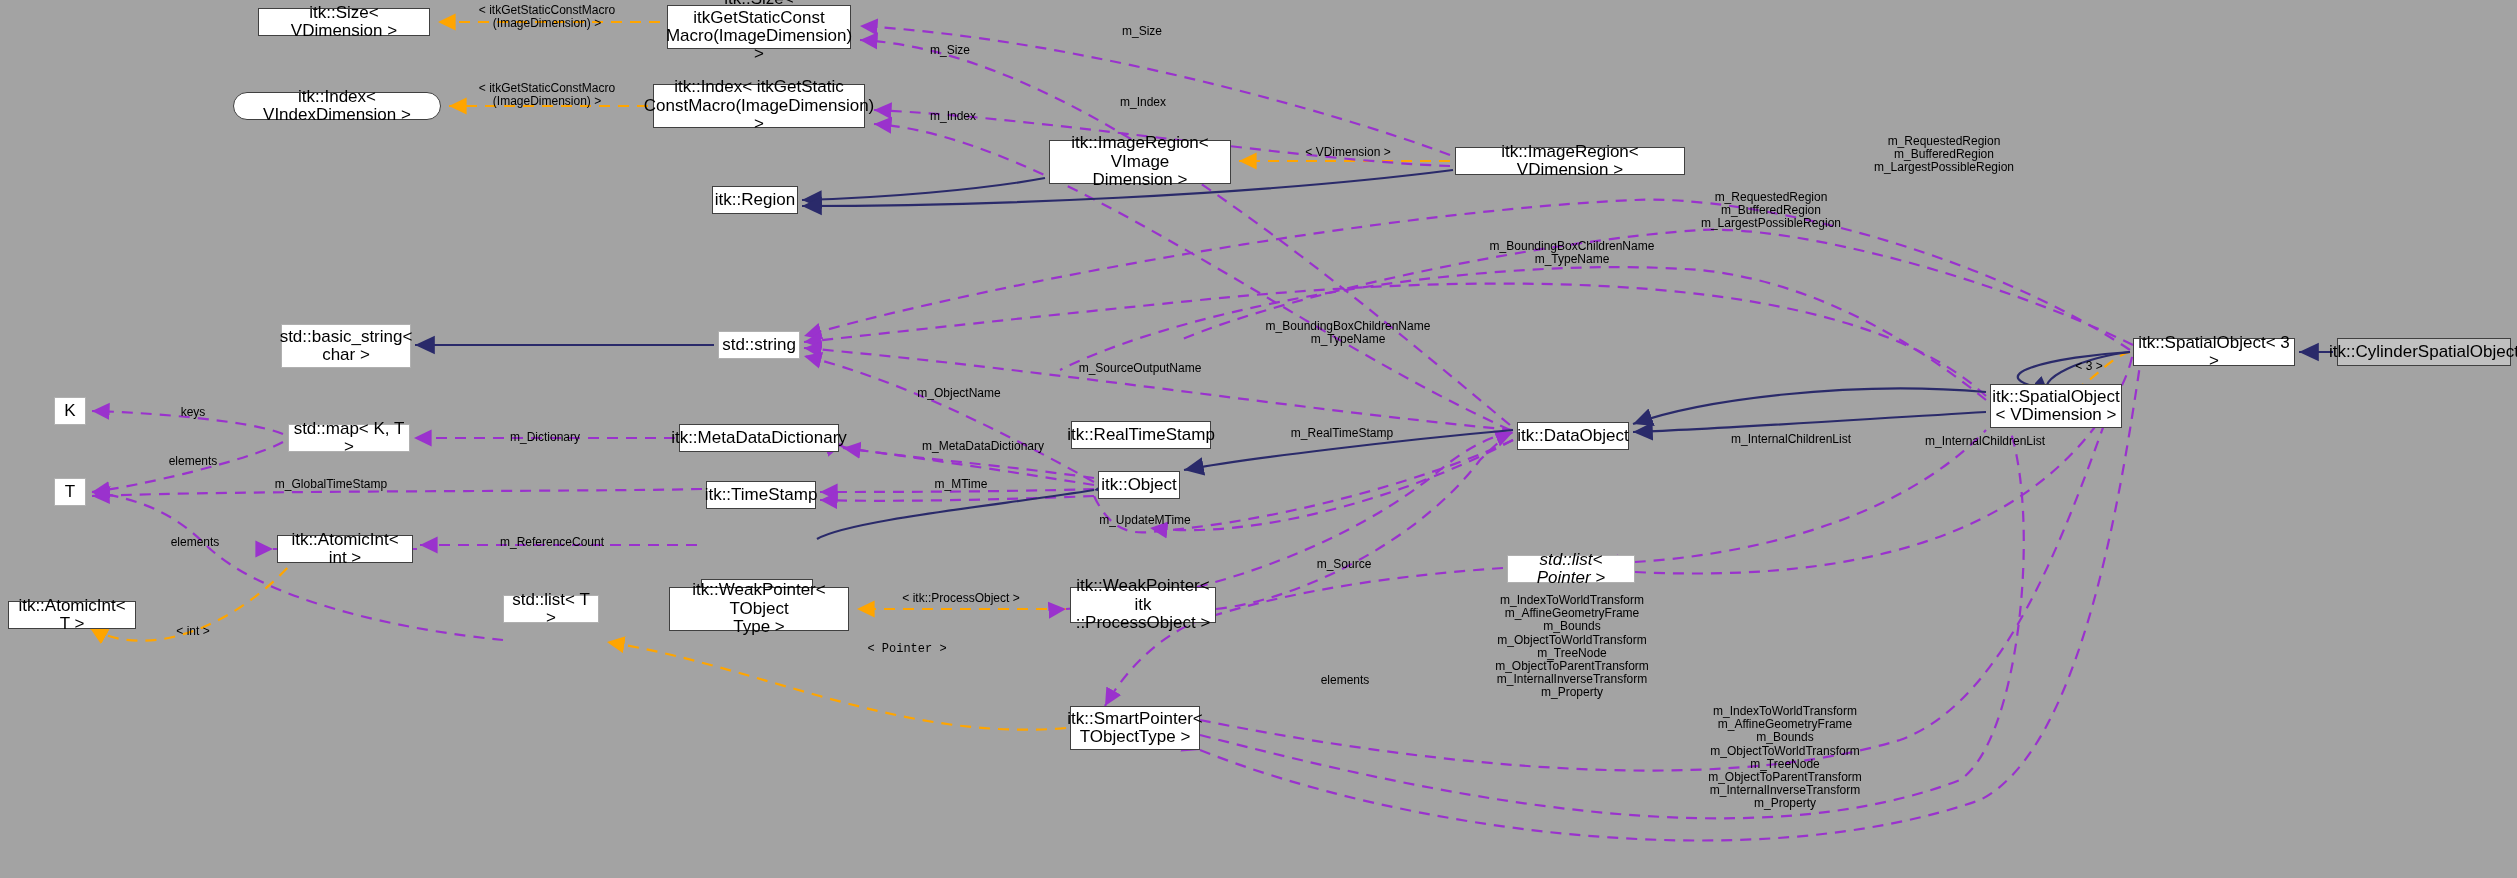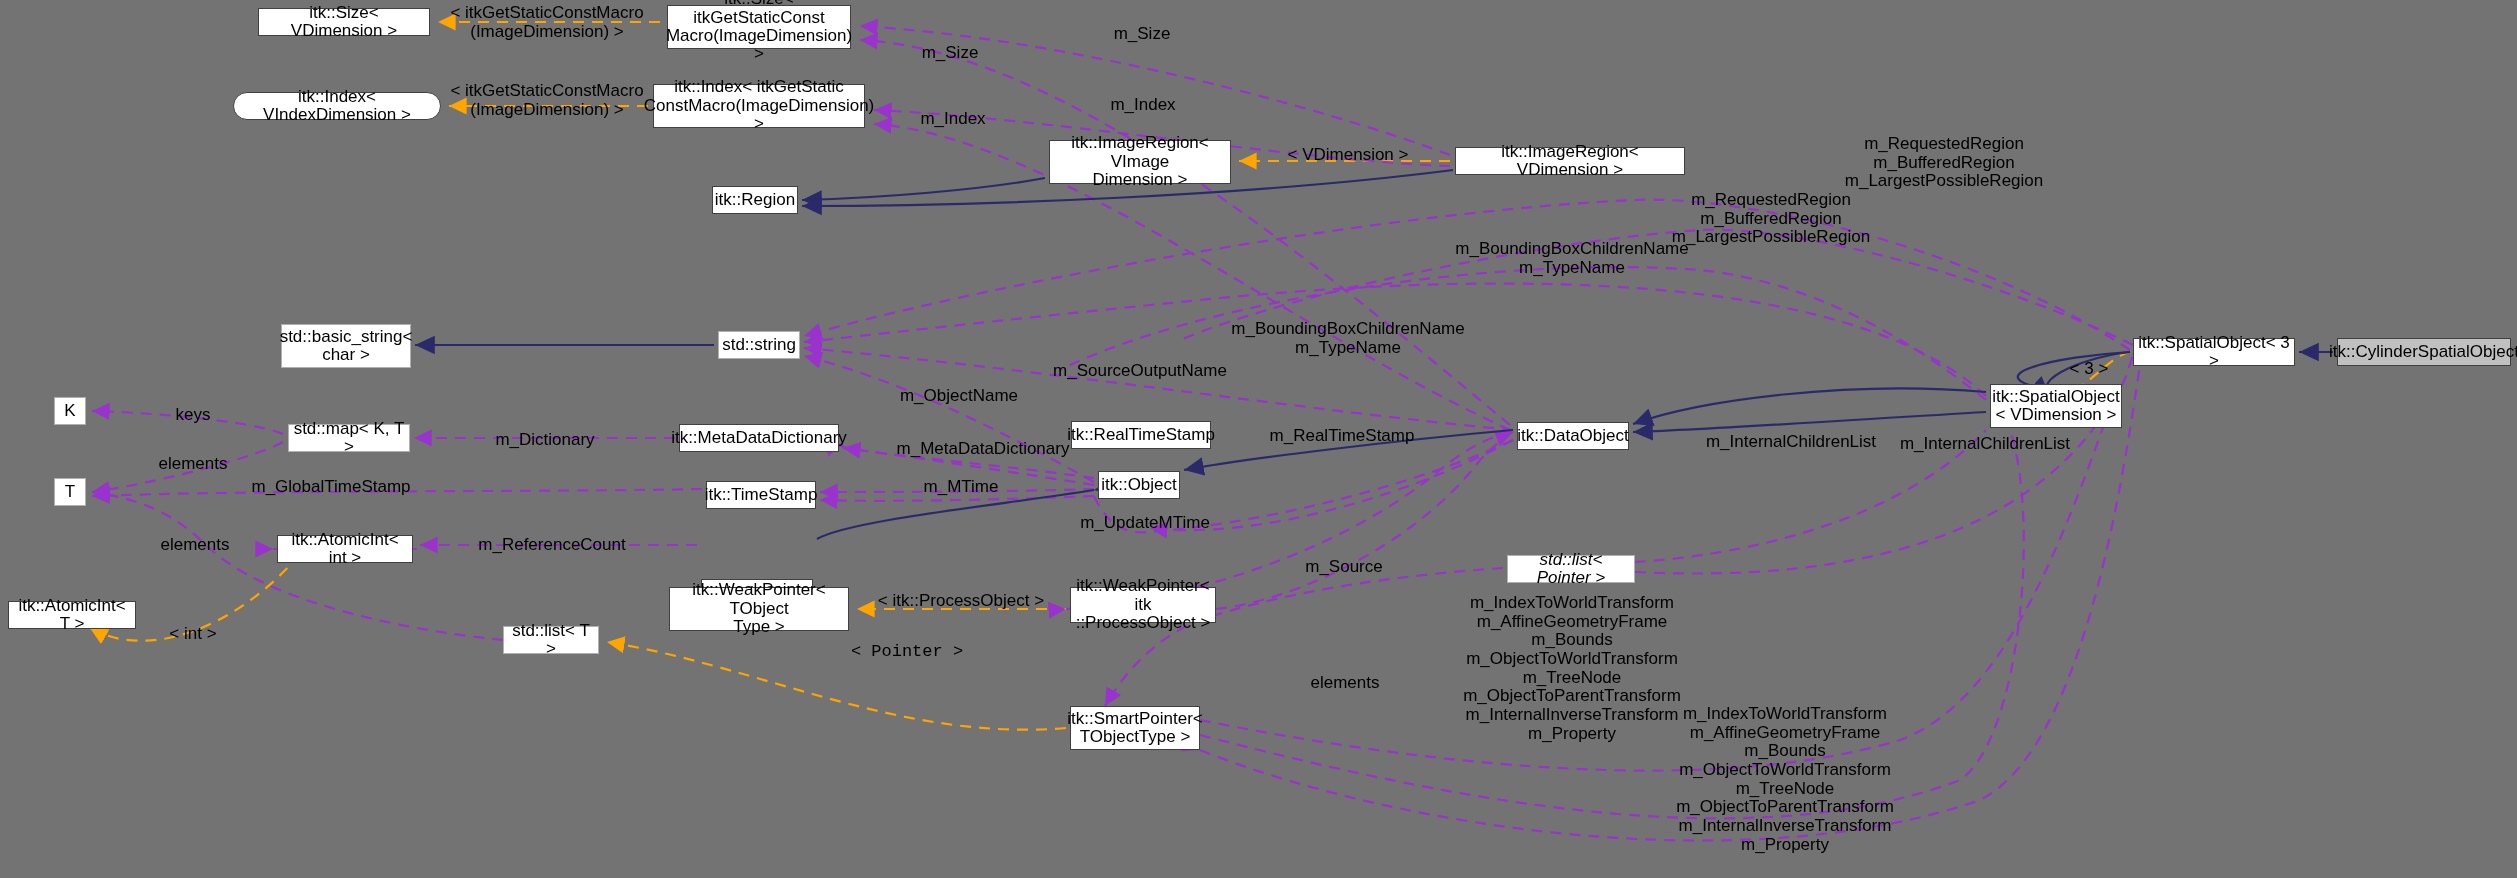--- a/index.html
+++ b/index.html
@@ -7,21 +7,21 @@
     padding: 0;
     background: #ffffff;
   }
   body {
     font-family: "Liberation Sans", sans-serif;
   }
   #canvas {
     position: relative;
     width: 2517px;
     height: 878px;
-    background: #737373;
+    background: #a3a3a3;
     overflow: hidden;
   }
   #edges {
     position: absolute;
     left: 0;
     top: 0;
     width: 2517px;
     height: 878px;
     pointer-events: none;
   }
@@ -43,21 +43,21 @@
   }
   .node.light {
     border: 1.5px solid #b0b0b0;
   }
   .node.highlight {
     background: #c0c0c0;
     border: 1.5px solid #404040;
   }
   .edge-label {
     position: absolute;
-    font-size: 17px;
+    font-size: 12px;
     line-height: 1.1;
     color: #000000;
     text-align: center;
     white-space: pre-line;
     background: transparent;
     z-index: 4;
     transform: translateX(-50%);
   }
 </style>
 </head>
@@ -172,21 +172,21 @@
       <div class="node" style="left: 706px; top: 481px; width: 110px; height: 28px; text-align: right;">itk::TimeStamp</div>
       <div class="node" style="left: 1098px; top: 471px; width: 82px; height: 28px;">itk::Object</div>
       <div class="node" style="left: 277px; top: 535px; width: 136px; height: 28px;">itk::AtomicInt&lt; int &gt;</div>
       <div class="node" style="left: 701px; top: 531px; width: 112px; height: 28px; margin-top: 48px;">itk::LightObject</div>
       <div class="node" style="left: 8px; top: 601px; width: 128px; height: 28px;">itk::AtomicInt&lt; T &gt;</div>
       <div class="node light" style="left: 1507px; top: 555px; width: 128px; height: 28px; font-style: italic;">std::list&lt; Pointer &gt;</div>
       <div class="node" style="left: 669px; top: 587px; width: 180px; height: 44px;">itk::WeakPointer&lt; TObject
 Type &gt;</div>
       <div class="node" style="left: 1070px; top: 587px; width: 146px; height: 36px;">itk::WeakPointer&lt; itk
 ::ProcessObject &gt;</div>
-      <div class="node light" style="left: 503px; top: 626px; width: 96px; height: 28px;">std::list&lt; T &gt;</div>
+      <div class="node light" style="left: 503px; top: 595px; width: 96px; height: 28px;">std::list&lt; T &gt;</div>
       <div class="node" style="left: 1070px; top: 706px; width: 130px; height: 44px;">itk::SmartPointer&lt;
 TObjectType &gt;</div>
     </div>
   <div id="labels-layer">
       <div class="edge-label" style="left: 547px; top: 4px;">&lt; itkGetStaticConstMacro
 (ImageDimension) &gt;</div>
       <div class="edge-label" style="left: 547px; top: 82px;">&lt; itkGetStaticConstMacro
 (ImageDimension) &gt;</div>
       <div class="edge-label" style="left: 1142px; top: 25px;">m_Size</div>
       <div class="edge-label" style="left: 950px; top: 44px;">m_Size</div>

